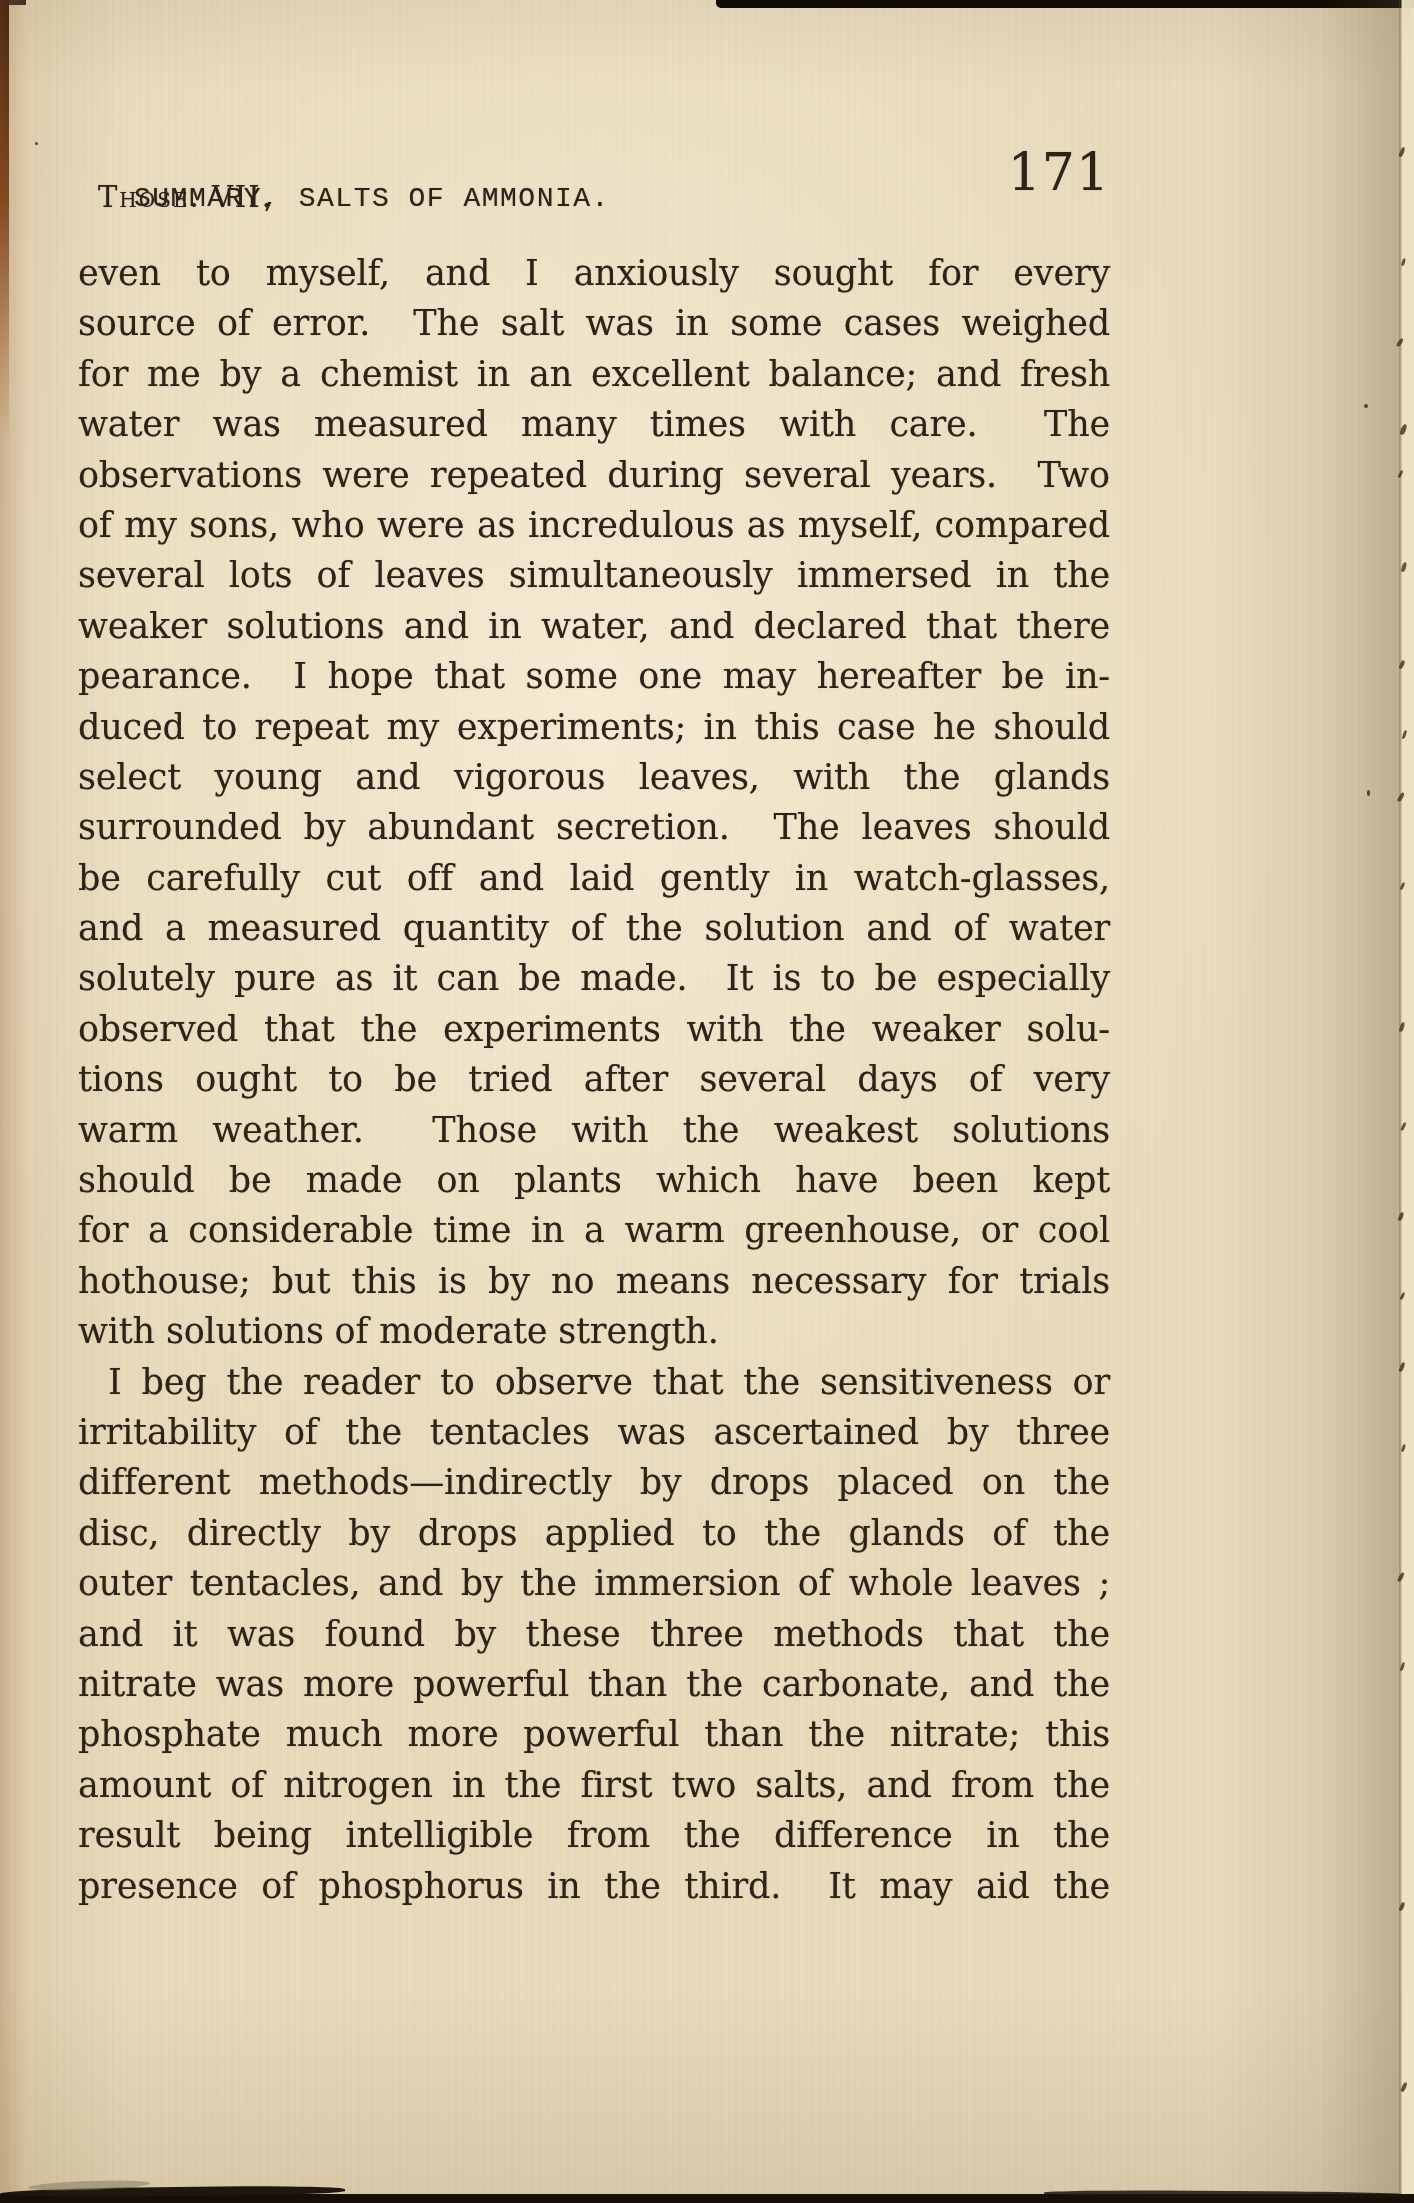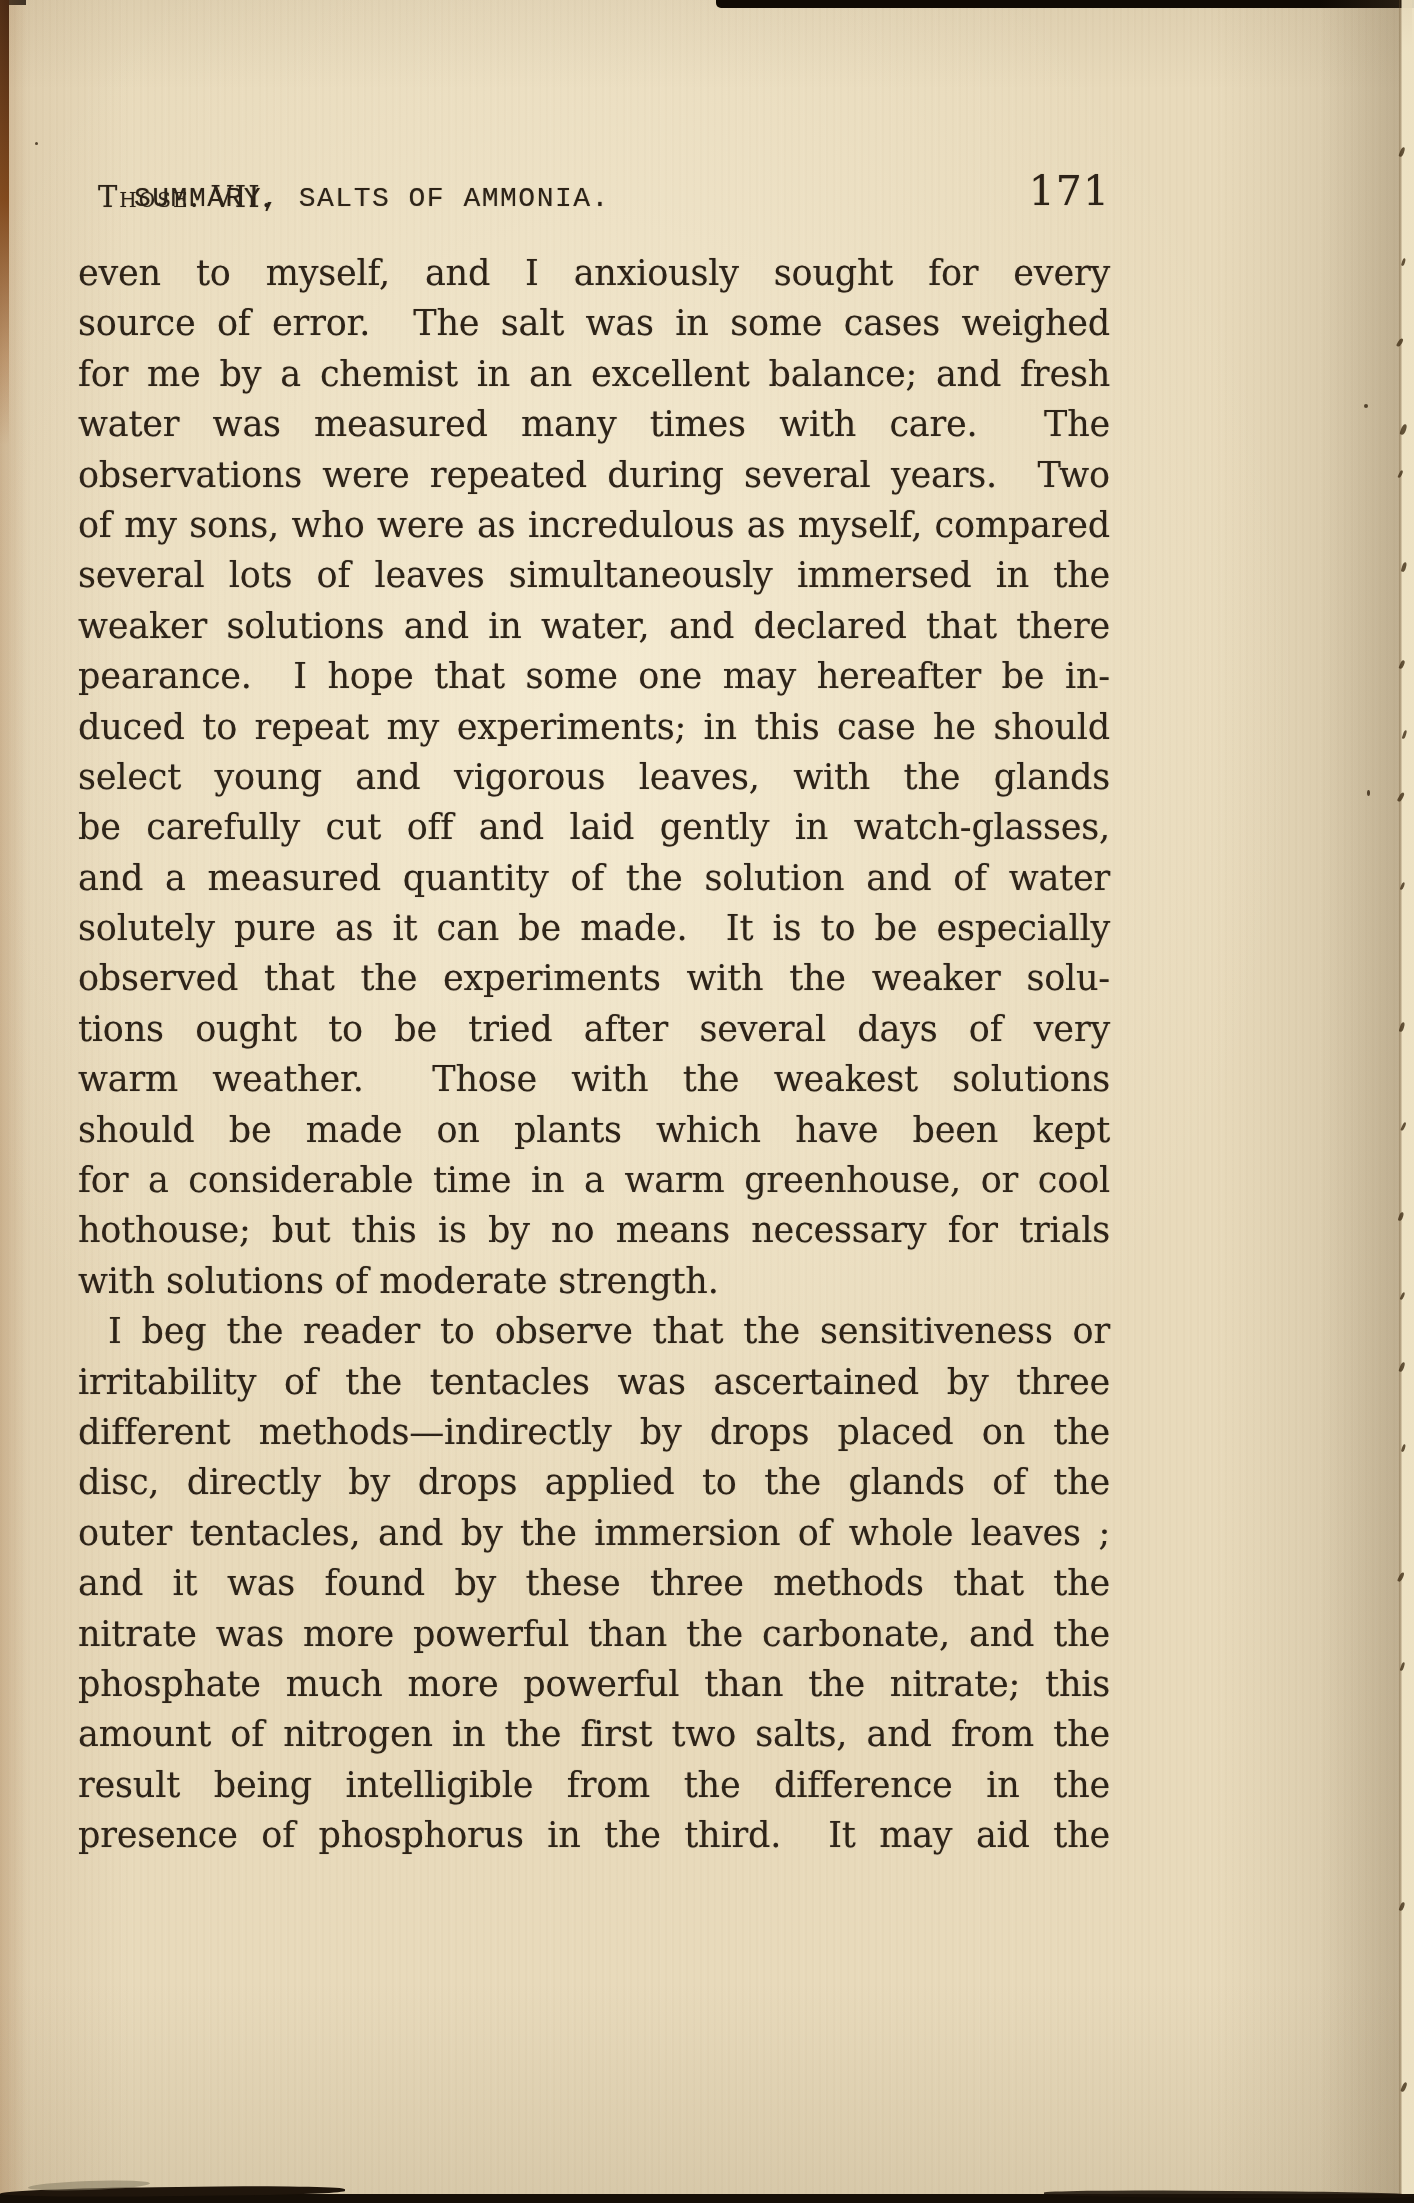--- a/index.html
+++ b/index.html
@@ -38,22 +38,22 @@
   }
   .running-title {
     position: absolute; left: 0; right: 0; bottom: 4px;
     padding-left: 56px;
     font-size: 28px;
     letter-spacing: 1.5px;
     text-shadow: 0 0 1px rgba(45,35,22,0.45);
     font-family: Liberation Mono, monospace;
   }
   .page-number {
-    position: absolute; right: 0; bottom: 3px;
-    font-size: 41px;
+    position: absolute; right: 0; bottom: 16px;
+    font-size: 52px;
     letter-spacing: 1px;
     text-shadow: 0 0 1px rgba(45,35,22,0.45);
   }
 
   
   .text-block {
     position: absolute;
     left: 78px; top: 248px;
     width: 1032px;
     font-size: 35px;
@@ -121,20 +121,21 @@
       <div class="line">source of error.&nbsp; The salt was in some cases weighed</div>
       <div class="line">for me by a chemist in an excellent balance; and fresh</div>
       <div class="line">water was measured many times with care.&nbsp; The</div>
       <div class="line">observations were repeated during several years.&nbsp; Two</div>
       <div class="line">of my sons, who were as incredulous as myself, compared</div>
       <div class="line">several lots of leaves simultaneously immersed in the</div>
       <div class="line">weaker solutions and in water, and declared that there</div>
       <div class="line">pearance.&nbsp; I hope that some one may hereafter be in-</div>
       <div class="line">duced to repeat my experiments; in this case he should</div>
       <div class="line">select young and vigorous leaves, with the glands</div>
+      <div class="line">surrounded by abundant secretion.&nbsp; The leaves should</div>
       <div class="line">be carefully cut off and laid gently in watch-glasses,</div>
       <div class="line">and a measured quantity of the solution and of water</div>
       <div class="line">solutely pure as it can be made.&nbsp; It is to be especially</div>
       <div class="line">observed that the experiments with the weaker solu-</div>
       <div class="line">tions ought to be tried after several days of very</div>
       <div class="line">warm weather.&nbsp; Those with the weakest solutions</div>
       <div class="line">should be made on plants which have been kept</div>
       <div class="line">for a considerable time in a warm greenhouse, or cool</div>
       <div class="line">hothouse; but this is by no means necessary for trials</div>
       <div class="line no-justify">with solutions of moderate strength.</div>

